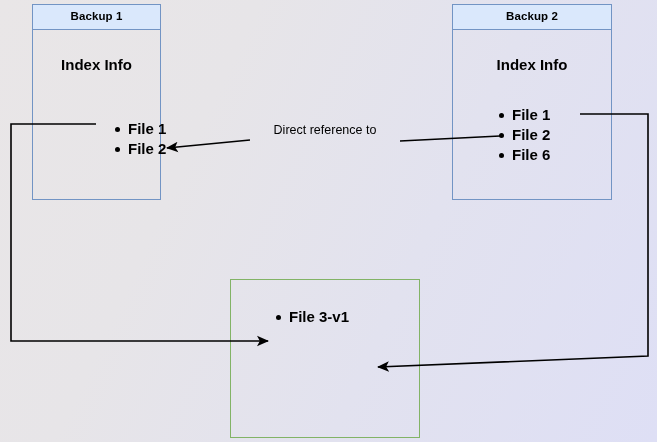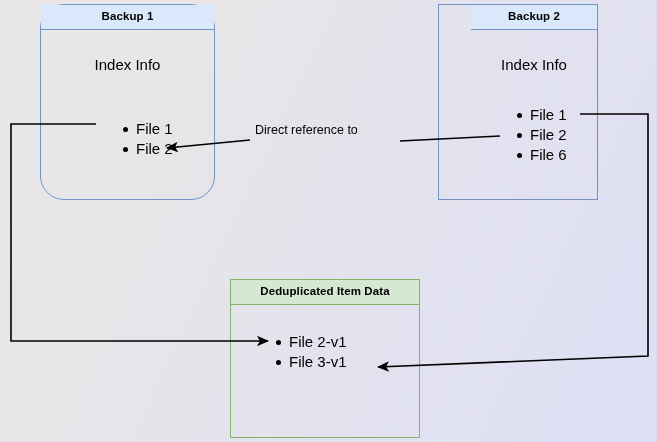--- a/index.html
+++ b/index.html
@@ -43,20 +43,21 @@
   }
   .node.green > .node-header {
     background: #d5e8d4;
     border-bottom-color: #82b366;
   }
 
   .node-body {
     position: relative;
     box-sizing: border-box;
     height: calc(100% - 25px);
+    font-weight: bold;
   }
 
   .body-title {
     position: absolute;
     left: 0;
     right: 0;
     top: 26px;
     text-align: center;
     font-size: 15px;
     color: #000;
@@ -83,21 +84,21 @@
     top: 8px;
     width: 5px;
     height: 5px;
     border-radius: 50%;
     background: #000;
   }
 
   
   .edge-label {
     position: absolute;
-    text-align: left;
+    text-align: center;
     font-size: 12.5px;
     line-height: 15px;
     color: #000;
     white-space: nowrap;
   }
 
   
   #edges {
     position: absolute;
     left: 0;
@@ -112,48 +113,46 @@
     stroke-width: 1.6px;
     stroke-linejoin: miter;
     stroke-linecap: butt;
   }
 </style>
 </head>
 <body>
 
 <div id="canvas">
 
-  <div class="node" id="node-backup-1" style="left:40px; top:4px; width:175px; height:196px;border-radius:24px;">
+  <div class="node" id="node-backup-1" style="left:32px; top:4px; width:129px; height:196px;">
     <div class="node-header">Backup 1</div>
     <div class="node-body">
       <div class="body-title">Index Info</div>
       <ul class="items" style="left:80px; top:89px;">
         <li>File 1</li>
         <li>File 2</li>
       </ul>
     </div>
   </div>
 
-  <div class="node" id="node-backup-2" style="left:438px; top:4px; width:160px; height:196px;padding-left:32px;">
+  <div class="node" id="node-backup-2" style="left:452px; top:4px; width:160px; height:196px;">
     <div class="node-header">Backup 2</div>
     <div class="node-body">
       <div class="body-title">Index Info</div>
       <ul class="items" style="left:44px; top:75px;">
         <li>File 1</li>
         <li>File 2</li>
         <li>File 6</li>
       </ul>
     </div>
   </div>
 
   <div class="node green" id="node-dedup" style="left:230px; top:279px; width:190px; height:159px;">
-    <div class="node-header">Deduplicated Item Data</div>
     <div class="node-body">
       <ul class="items" style="left:43px; top:27px;">
-        <li>File 2-v1</li>
         <li>File 3-v1</li>
       </ul>
     </div>
   </div>
 
   <div class="edge-label" style="left:255px; top:123px; width:140px;">
     <div>Direct reference to</div>
   </div>
 
   <svg id="edges" viewBox="0 0 657 442" width="657" height="442">

